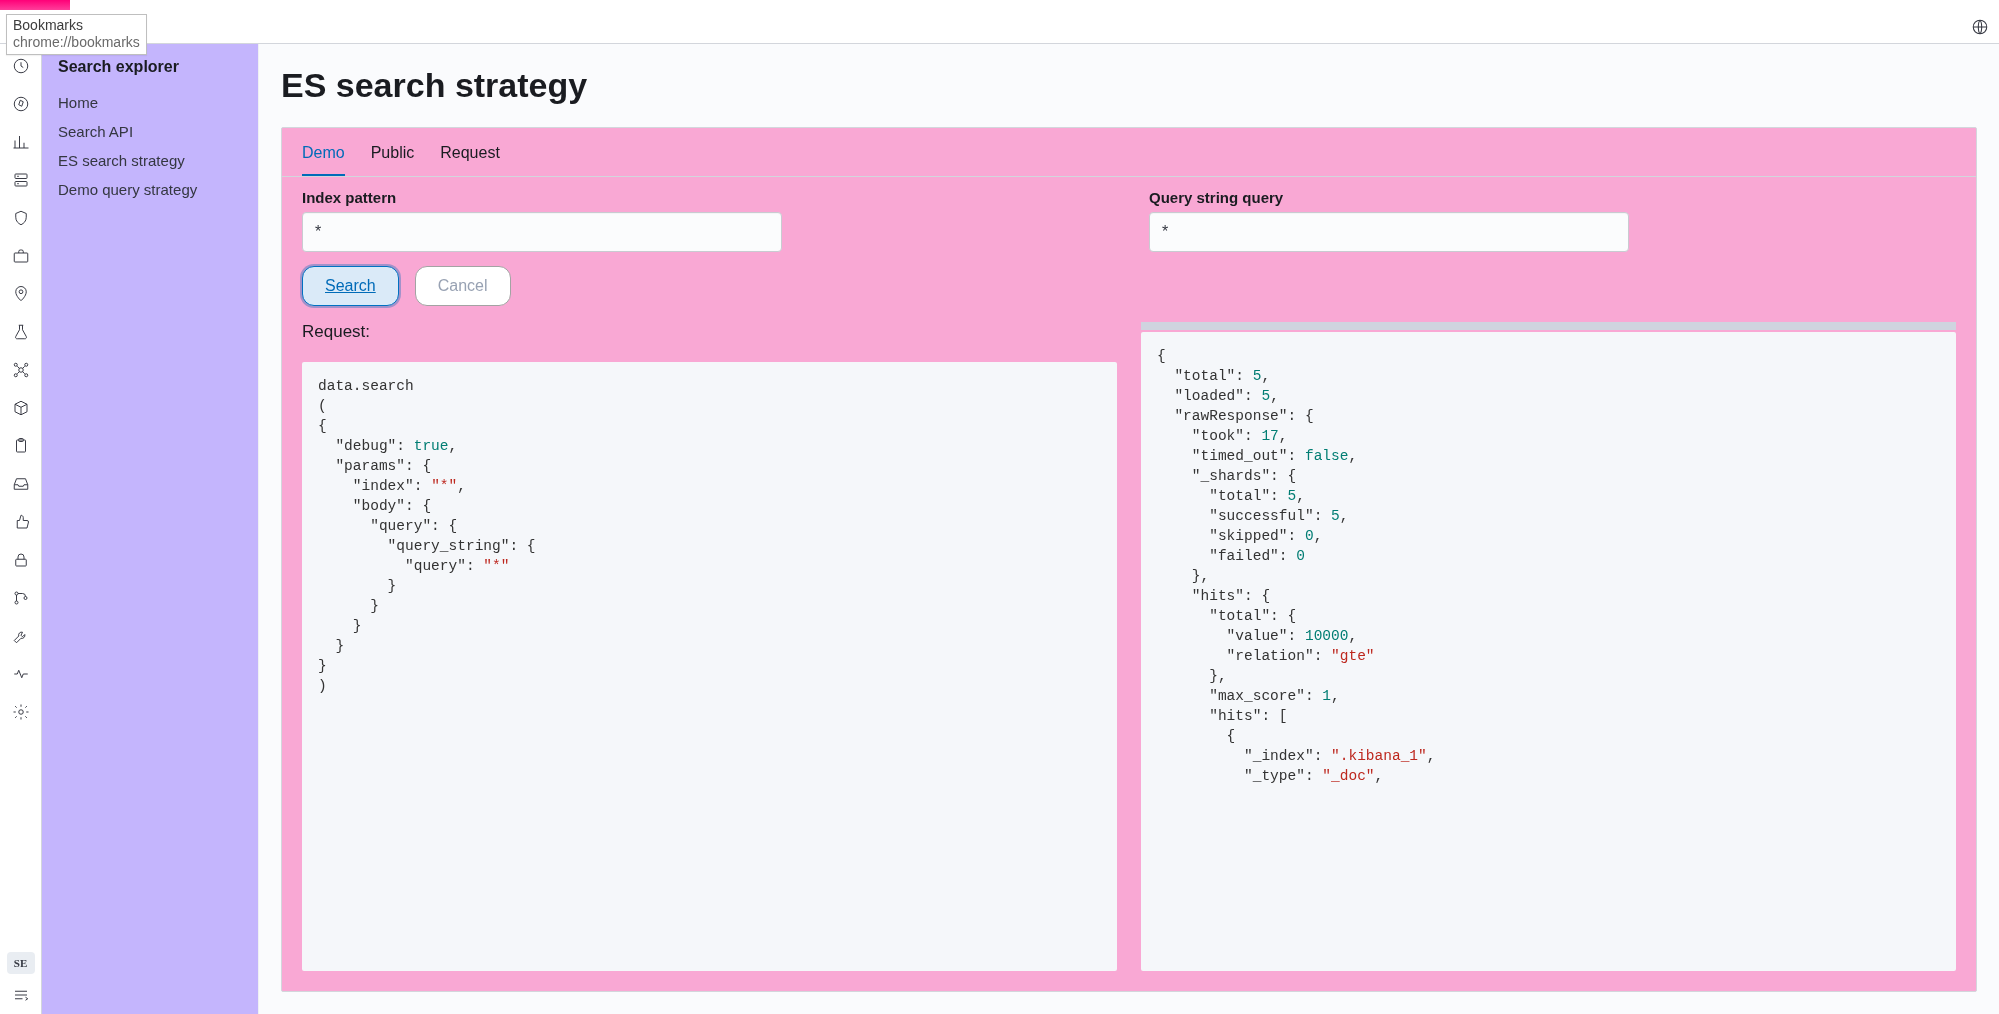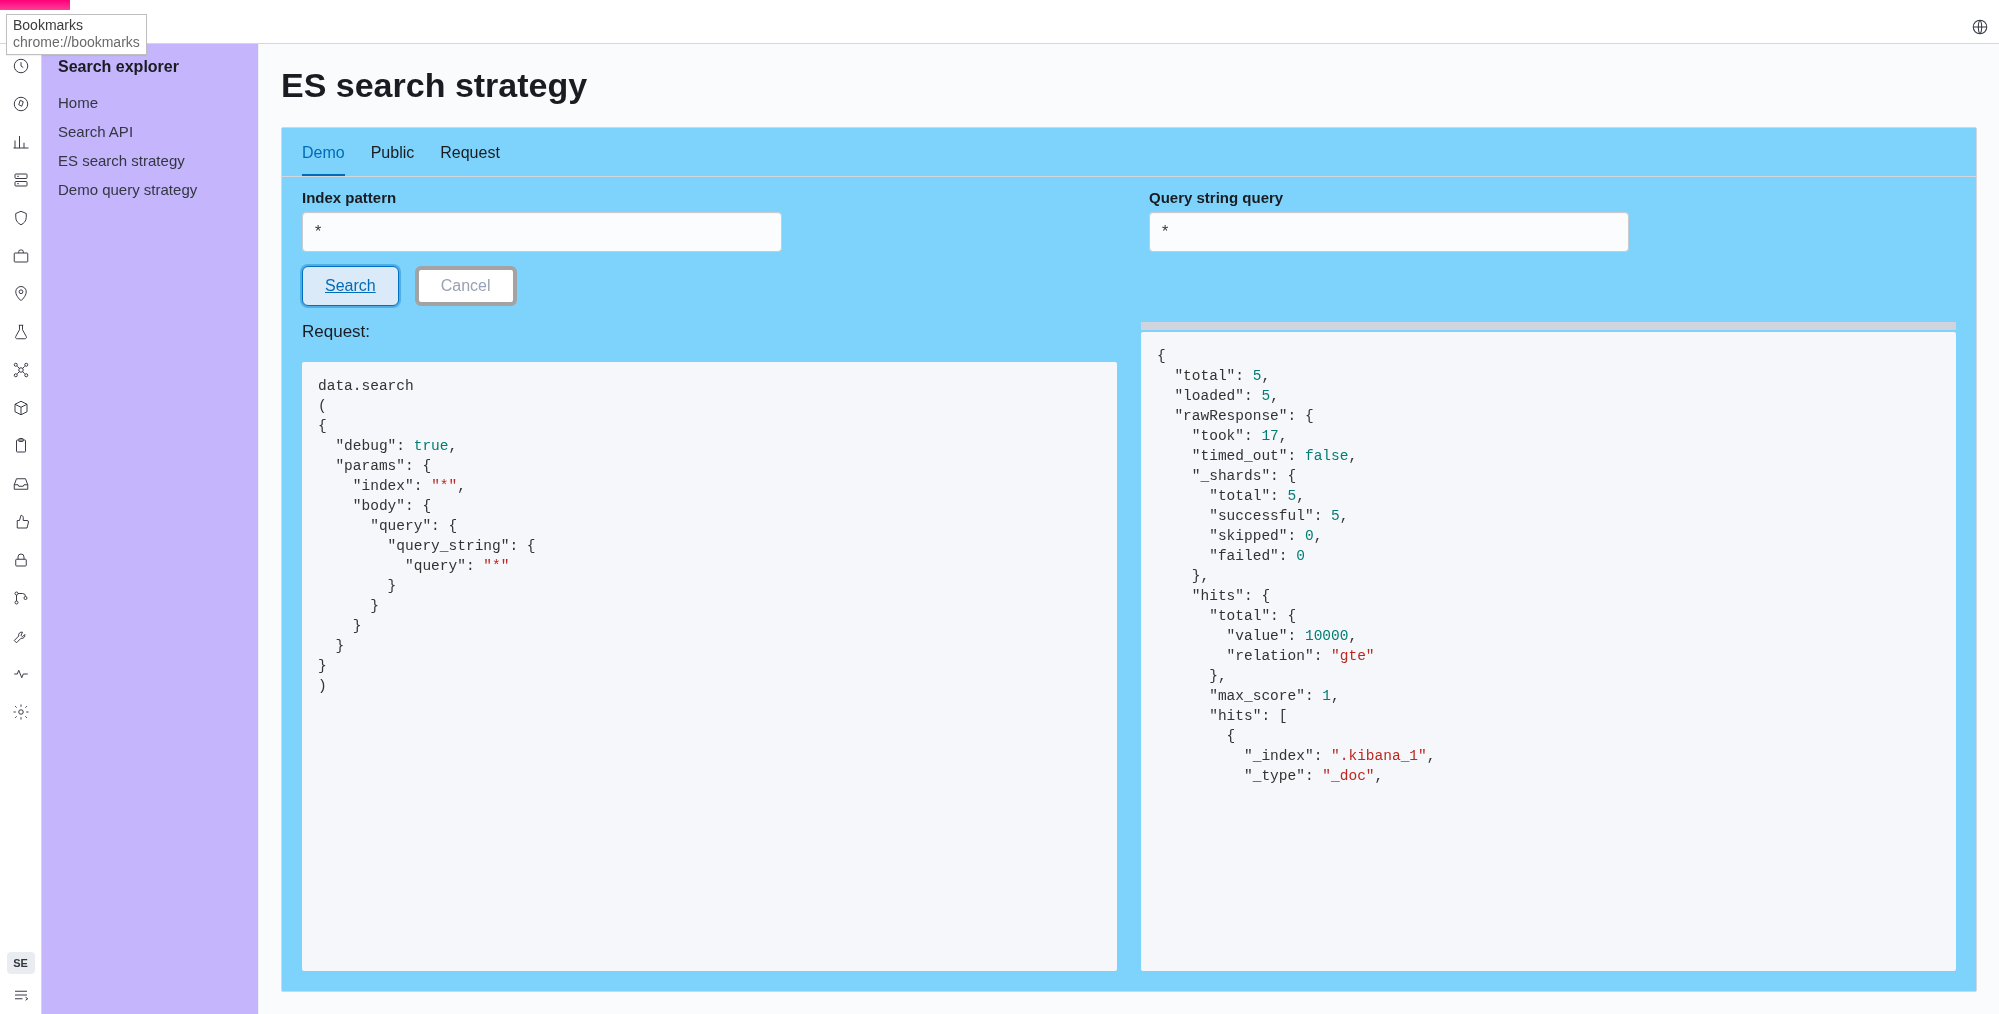--- a/index.html
+++ b/index.html
@@ -10,47 +10,47 @@
   .chrome-tooltip .t1 { display:block; }
   .chrome-tooltip .t2 { display:block; color:#6a6a6a; }
 
   .app { display:flex; flex:1; min-height:0; position:relative; }
 
   
   .rail { width:42px; border-right:1px solid #d3d6dc; display:flex; flex-direction:column; align-items:center; padding-top:12px; gap:18px; background:#fff; position:relative;}
   .rail .icon { width:20px; height:20px; color:#343741; display:flex; align-items:center; justify-content:center; }
   .rail .icon svg { width:18px; height:18px; stroke:#343741; fill:none; stroke-width:1.3; }
   .rail-bottom { margin-top:auto; width:100%; display:flex; flex-direction:column; align-items:center; gap:12px; padding-bottom:6px;}
-  .rail-badge { width:28px; height:22px; border-radius:4px; background:#e9edf2; color:#343741; font-size:11px; font-weight:600; display:flex; align-items:center; justify-content:center; }
+  .rail-badge { width:28px; height:22px; border-radius:4px; background:#e9edf2; color:#343741; font-size:11px; font-weight:600; display:flex; align-items:center; justify-content:center;font-family:Liberation Serif, serif; }
   .rail-collapse svg{ width:18px;height:18px; stroke:#343741; fill:none; stroke-width:1.3;}
 
   
   .sidebar { width:216px; padding:14px 14px 0 16px; background:#c4b5fd; }
   .sidebar h1 { font-size:16px; font-weight:700; margin-bottom:12px; }
   .sidebar a { display:block; font-size:15px; color:#343741; text-decoration:none; padding:4px 0; line-height:1.4; }
 
   
   .main { flex:1; background:#fafbfd; display:flex; flex-direction:column; min-width:0; border-left:1px solid #eef0f4;}
   .page-title { font-size:34px; font-weight:700; padding:22px 0 22px 22px; color:#1a1c21; }
 
-  .panel { margin:0 22px 22px 0; margin-left:22px; background:#7dd3fc; border:1px solid #d3d6dc; border-radius:2px; flex:1; display:flex; flex-direction:column; min-height:0; }
+  .panel { margin:0 22px 22px 0; margin-left:22px; background:#f9a8d4; border:1px solid #d3d6dc; border-radius:2px; flex:1; display:flex; flex-direction:column; min-height:0; }
 
   .tabs { display:flex; gap:26px; padding:16px 20px 0 20px; border-bottom:1px solid #d3d6dc; }
   .tab { font-size:16px; padding-bottom:12px; cursor:pointer; color:#1a1c21; border-bottom:2px solid transparent; }
   .tab.active { color:#006bb8; border-bottom-color:#006bb8; font-weight:500; }
 
   .form-area { padding:12px 20px 0 20px; display:flex; gap:40px; }
   .form-col { flex:1; min-width:0; }
   .form-label { font-size:15px; font-weight:700; margin-bottom:6px; display:block; }
   .form-input { width:480px; max-width:100%; height:40px; border:1px solid #c9cbd1; background:#fbfcfd; border-radius:4px; padding:0 12px; font-size:16px; color:#343741; box-shadow: inset 0 1px 1px rgba(0,0,0,0.03);}
 
   .btn-row { padding:14px 20px 0 20px; display:flex; gap:16px; }
-  .btn { height:40px; padding:0 22px; font-size:16px; border-radius:6px; cursor:pointer; background:#fff; }
+  .btn { height:40px; padding:0 22px; font-size:16px; border-radius:12px; cursor:pointer; background:#fff; }
   .btn-primary { border:1px solid #0071c2; background:#daeaf8; color:#006bb8; text-decoration:underline; box-shadow:0 0 0 2px rgba(0,107,184,0.35);}
-  .btn-secondary { border:4px solid #a3a3a3; color:#98a2b3; }
+  .btn-secondary { border:1px solid #a3a3a3; color:#98a2b3; }
 
   .codes { display:flex; gap:24px; padding:16px 20px 20px 20px; min-height:0; flex:1;}
   .code-col { flex:1; min-width:0; display:flex; flex-direction:column;}
   .code-title { font-size:17px; margin-bottom:20px; }
   .code-block { background:#f5f7fa; border-radius:2px; padding:14px 16px; font-family: "SFMono-Regular", Consolas, "Liberation Mono", Menlo, monospace; font-size:14.5px; line-height:1.38; white-space:pre; overflow:auto; flex:1; color:#1a1c21; position:relative;}
   .resp-scroll-top { height:8px; background:#cfd4df; margin-bottom:2px;}
 
   
   .k { color:#333; } 
   .s { color:#bd271e; } 

